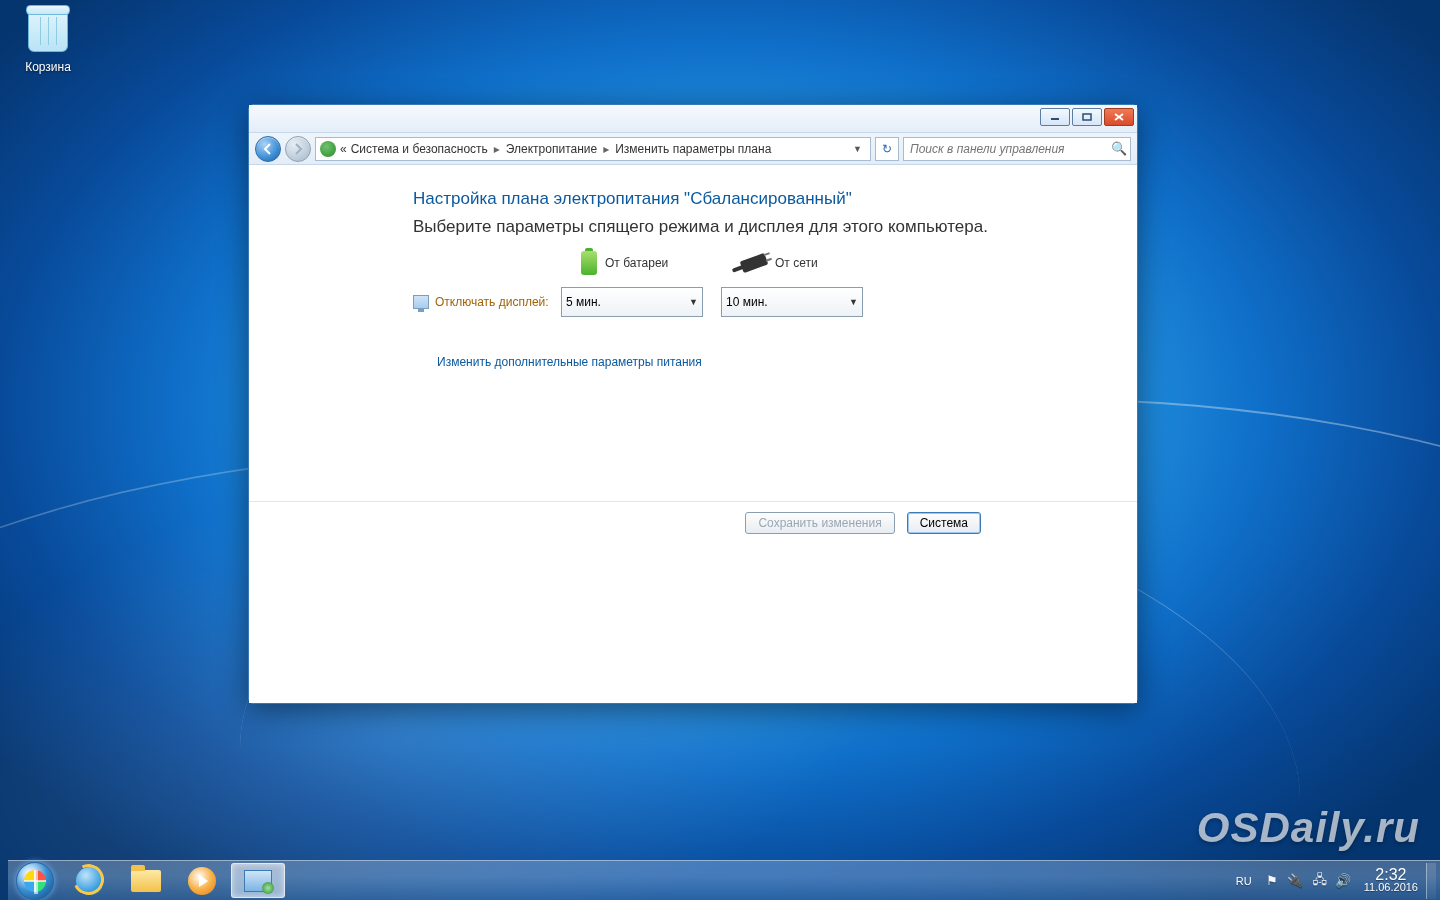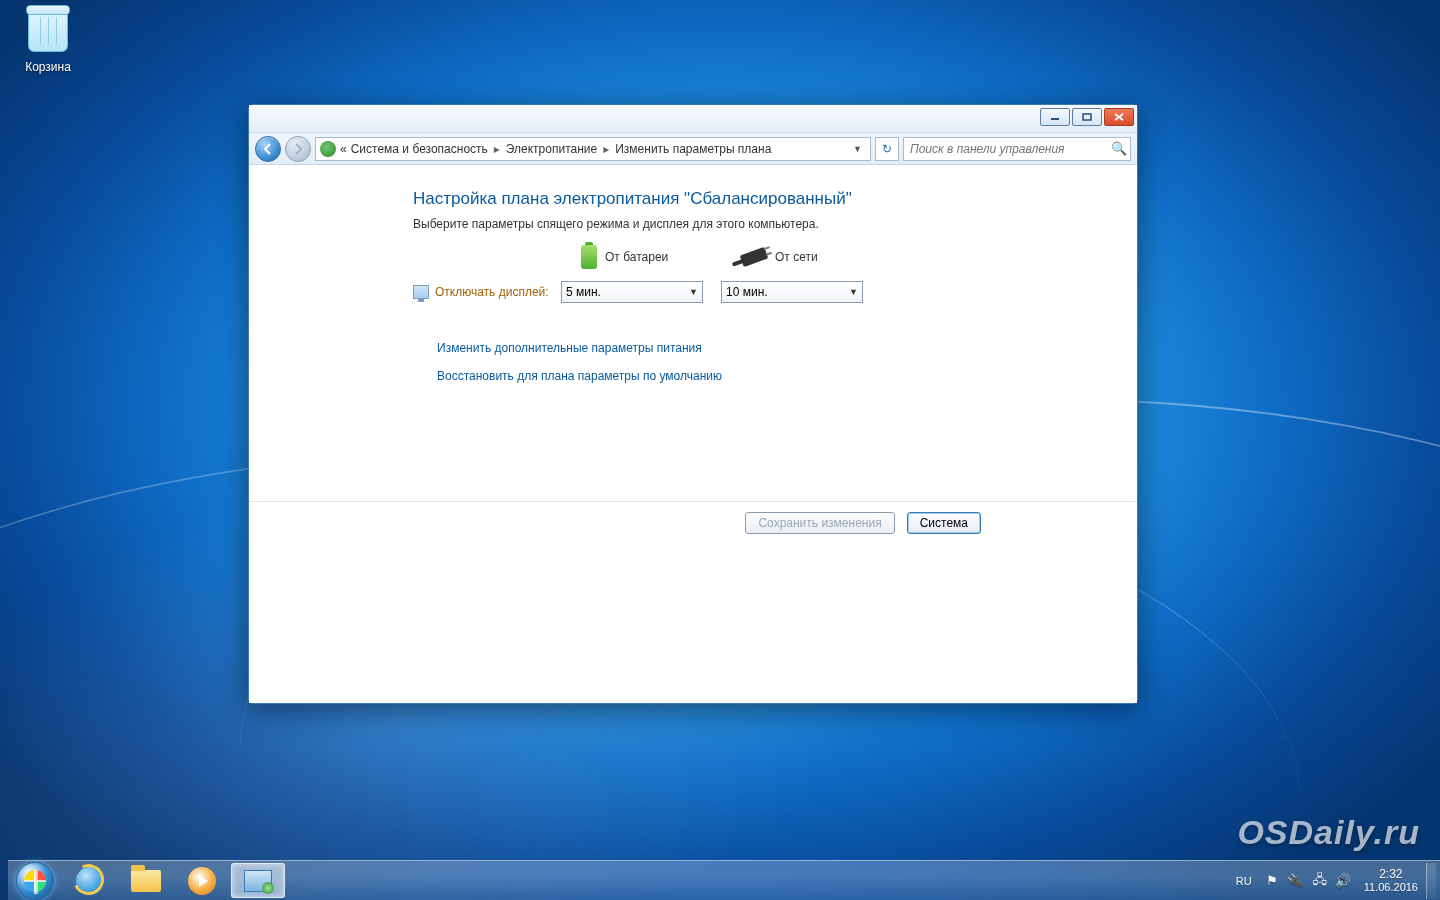--- a/index.html
+++ b/index.html
@@ -32,21 +32,21 @@
 .desktop-icon { position:absolute; top:10px; left:12px; width:72px; text-align:center; color:#fff; font-size:12px; text-shadow:0 1px 2px rgba(0,0,0,.6); }
 .desktop-icon .icon-img { width:48px; height:48px; margin:0 auto 2px; position:relative; }
 .bin {
   width:40px; height:42px; margin:0 auto; position:relative;
   background:linear-gradient(#dff4fb,#b9e4f6); border:1px solid #6fb6d8; border-radius:4px 4px 6px 6px;
 }
 .bin::before{content:""; position:absolute; top:-6px; left:-3px; right:-3px; height:8px; background:linear-gradient(#e9f7fd,#c3e8f7); border:1px solid #6fb6d8; border-radius:4px;}
 .bin::after{content:""; position:absolute; top:6px; bottom:6px; left:50%; width:1px; background:#8fcbe3; box-shadow:-8px 0 #8fcbe3, 8px 0 #8fcbe3;}
 
 
-.watermark { position:absolute; right:20px; bottom:48px; font-size:34px; font-weight:600; font-style:italic; color:rgba(255,255,255,0.65); text-shadow:0 2px 4px rgba(0,0,0,0.3); letter-spacing:1px;}
+.watermark { position:absolute; right:20px; bottom:48px; font-size:42px; font-weight:600; font-style:italic; color:rgba(255,255,255,0.65); text-shadow:0 2px 4px rgba(0,0,0,0.3); letter-spacing:1px;}
 
 
 .window {
   position:absolute; left:248px; top:104px; width:890px; height:600px;
   background:#fff; border:1px solid #3a78b5; border-radius:6px;
   box-shadow:0 6px 30px rgba(0,0,0,0.45);
 }
 .titlebar {
   height:28px; border-bottom:1px solid #c6d7ea;
   background:linear-gradient(#f5f9fd,#e4eef8);
@@ -66,32 +66,32 @@
 .addr .drop{margin-left:auto; font-size:9px; color:#555; padding:0 4px;}
 .refresh { width:24px; height:24px; border:1px solid #a8bcd1; background:#fff; display:flex; align-items:center; justify-content:center; color:#2a6aab; font-size:12px;}
 .search { width:228px; height:24px; border:1px solid #a8bcd1; background:#fff; display:flex; align-items:center;}
 .search input { flex:1; border:none; outline:none; font-size:12px; font-style:italic; color:#a21caf; padding:0 6px; background:transparent;}
 .search .mag { width:22px; text-align:center; color:#2a6aab; font-size:13px;}
 
 
 .content { position:absolute; top:60px; left:0; right:0; bottom:0; background:#fff; overflow:hidden;}
 .content-inner { padding:24px 12px 0 164px; }
 .h1 { font-size:17px; color:#0b5aa0; margin-bottom:8px; }
-.sub { font-size:12px; color:#333; margin-bottom:14px;}
+.sub { font-size:17px; color:#333; margin-bottom:14px;}
 .cols { display:grid; grid-template-columns:148px 160px 160px; align-items:center; row-gap:12px; column-gap:0; }
 .colhdr { display:flex; align-items:center; gap:8px; font-size:12px; color:#333; padding-left:20px;}
 .battery-icon{width:16px;height:24px;background:linear-gradient(#a7e06a,#4ab22f);border-radius:3px;position:relative;}
 .battery-icon::before{content:"";position:absolute;top:-3px;left:4px;right:4px;height:3px;background:#4ab22f;border-radius:2px 2px 0 0;}
 .plug-icon{width:26px;height:12px;background:#333;border-radius:2px;position:relative;transform:rotate(-20deg);}
 .plug-icon::before{content:"";position:absolute;left:-10px;top:4px;width:12px;height:4px;background:#333;border-radius:2px;}
 .plug-icon::after{content:"";position:absolute;right:-5px;top:1px;width:6px;height:2px;background:#777;box-shadow:0 6px #777;}
 .rowlbl{display:flex;align-items:center;gap:6px;font-size:12px;color:#a16207;}
 .monitor-icon{width:16px;height:14px;border:1px solid #7a9ec2;background:linear-gradient(#cfe4f6,#a7cdef);position:relative;}
 .monitor-icon::after{content:"";position:absolute;bottom:-4px;left:4px;right:4px;height:3px;background:#7a9ec2;}
-.combo { width:142px; height:22px; border:1px solid #8b9db0; background:linear-gradient(#fff,#eef2f6); font-size:12px; padding:2px 4px; display:flex; align-items:center; justify-content:space-between; margin-left:0;}
+.combo { width:142px; height:30px; border:1px solid #8b9db0; background:linear-gradient(#fff,#eef2f6); font-size:12px; padding:2px 4px; display:flex; align-items:center; justify-content:space-between; margin-left:0;}
 .combo .arr{font-size:9px;color:#333;}
 .links { margin-top:38px; font-size:12px;margin-left:24px;}
 .links a { color:#0b5aa0; text-decoration:none; display:block; margin-bottom:14px; cursor:pointer;}
 
 .btnbar { position:absolute; left:0; right:0; top:336px; height:42px; border-top:1px solid #dfe6ec; display:flex; align-items:center; justify-content:flex-end; padding-right:156px; gap:12px; background:#fff;}
 .btn { height:22px; padding:0 12px; font-size:12px; border:1px solid #8b9db0; background:linear-gradient(#fdfdfd,#e8edf2); border-radius:3px; display:flex; align-items:center;}
 .btn.disabled { color:#9aa7b3; }
 .btn.default { border-color:#3c7ab7; box-shadow:0 0 0 1px #9ec8ef inset;}
 
 
@@ -115,21 +115,21 @@
 .folder-icon::before{content:"";position:absolute;top:-5px;left:0;width:14px;height:6px;background:#f3c24a;border-radius:2px 2px 0 0;}
 .wmp-icon{width:28px;height:28px;border-radius:50%;background:radial-gradient(circle at 40% 35%,#fff,#f7b24a 50%,#e27b12);display:flex;align-items:center;justify-content:center;}
 .wmp-icon::after{content:"";border-left:9px solid #fff;border-top:6px solid transparent;border-bottom:6px solid transparent;margin-left:3px;}
 .cp-icon{width:28px;height:22px;background:linear-gradient(#cfe4f6,#7db4e4);border:1px solid #3c7ab7;position:relative;}
 .cp-icon::after{content:"";position:absolute;right:-3px;bottom:-3px;width:12px;height:12px;border-radius:50%;background:radial-gradient(#9ee29e,#2b8b2b);}
 
 .tray { margin-left:auto; display:flex; align-items:center; color:#fff; font-size:11px; text-shadow:0 1px 1px rgba(0,0,0,.4); padding-right:4px;}
 .tray .lang{padding:0 8px;}
 .tray .ticon{width:18px;height:18px;margin:0 3px;display:flex;align-items:center;justify-content:center;font-size:13px;opacity:.95;}
 .clock{ text-align:center; line-height:13px; padding:0 8px;}
-.clock div:first-child{font-size:12px;}
+.clock div:first-child{font-size:16px;}
 .showdt{width:10px;height:36px;border-left:1px solid rgba(255,255,255,.4);background:linear-gradient(rgba(255,255,255,.15),rgba(255,255,255,.05));}
 
 </style>
 </head>
 <body>
 
 <div class="desktop">
   <div class="swirl2"></div>
 </div>
 
@@ -215,21 +215,20 @@
           <span class="arr">▼</span>
         </div>
         <div class="combo">
           <span>10 мин.</span>
           <span class="arr">▼</span>
         </div>
       </div>
 
       <div class="links">
         <a>Изменить дополнительные параметры питания</a>
-        <a>Восстановить для плана параметры по умолчанию</a>
       </div>
     </div>
 
     <div class="btnbar">
       <div class="btn disabled">Сохранить изменения</div>
       <div class="btn default">Система</div>
     </div>
   </div>
 </div>
 

